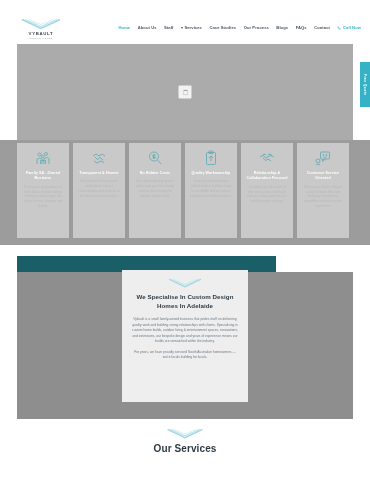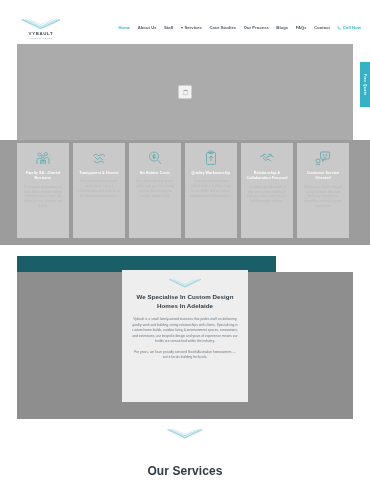--- a/index.html
+++ b/index.html
@@ -127,21 +127,21 @@
     line-height: 1.72; letter-spacing: .02px; margin-bottom: 5px;
   }
 
   
   .services {
     position: absolute; left: 0; top: 428px; width: 370px;
     display: flex; flex-direction: column; align-items: center;
   }
   .svc-chev { width: 38px; height: 11px; margin-bottom: 4px; }
   .svc-title {
-    font-size: 12px; font-weight: 700; color: #2f3b44; letter-spacing: .1px; margin-top: 21px;
+    font-size: 10px; font-weight: 700; color: #2f3b44; letter-spacing: .1px;
   }
 </style>
 </head>
 <body>
 
 <div id="page">
 
   <div class="header">
     <div class="logo-block">
       <svg class="logo-chev" viewBox="0 0 80 24">

